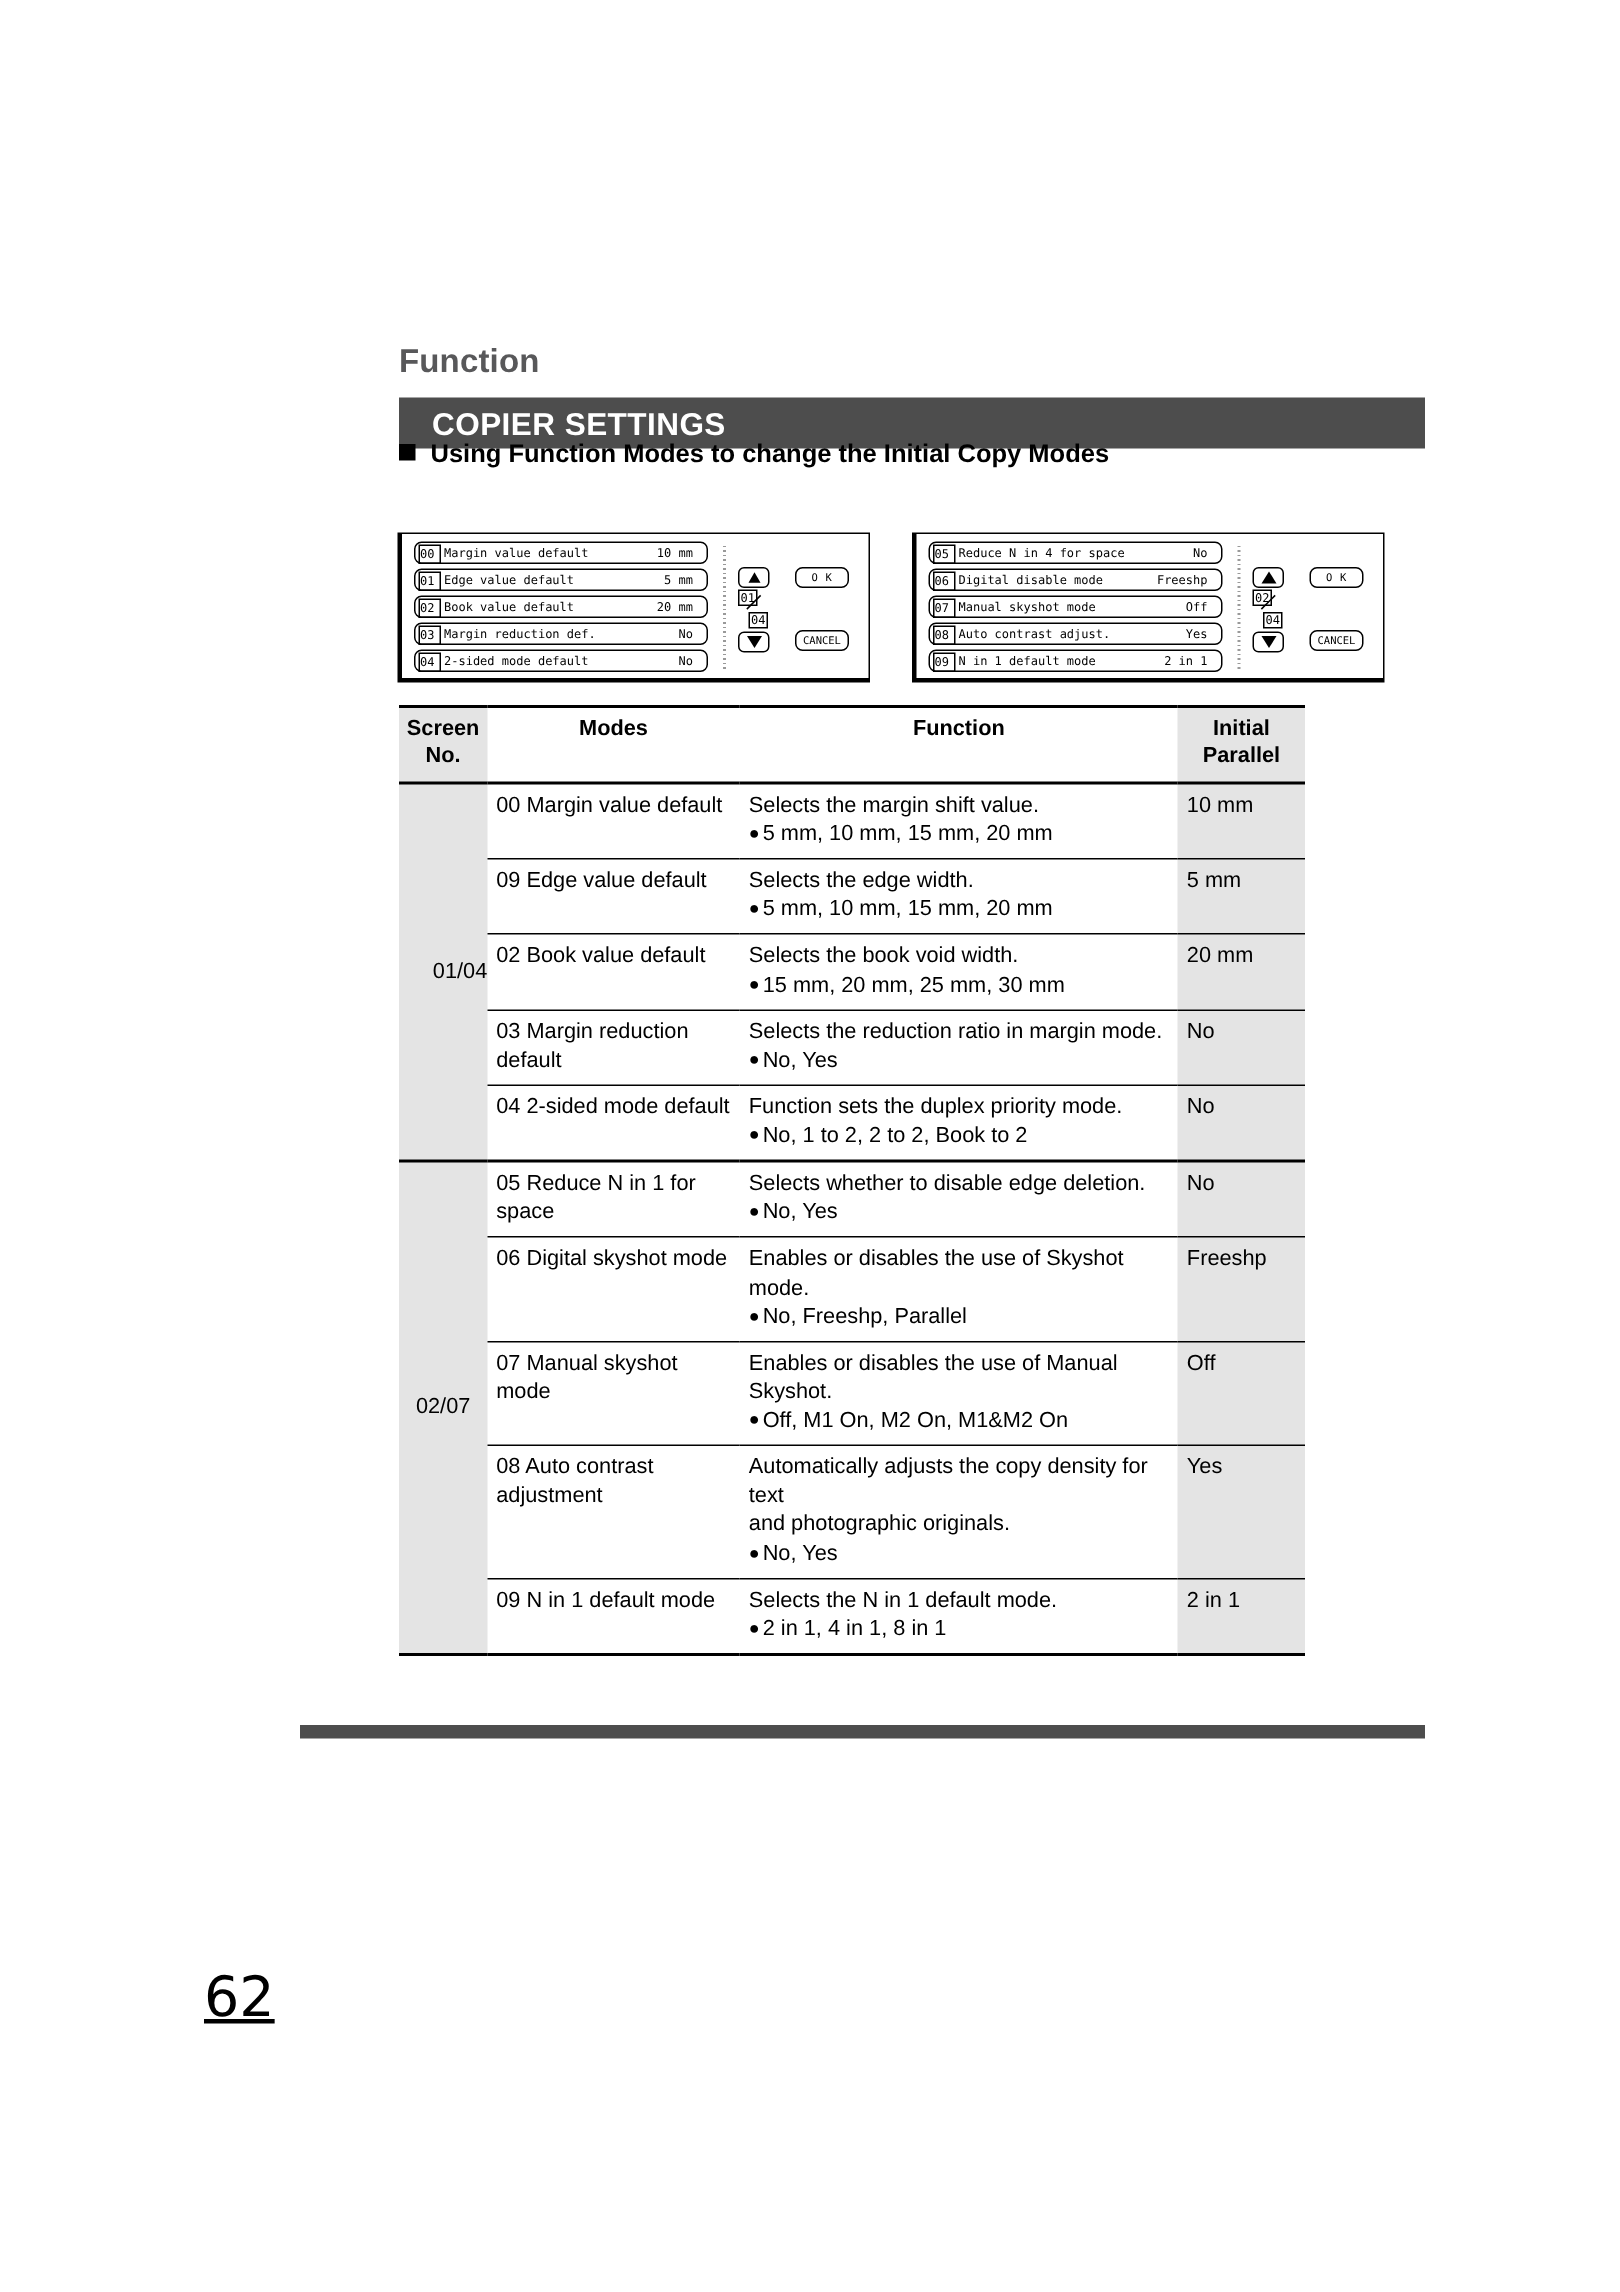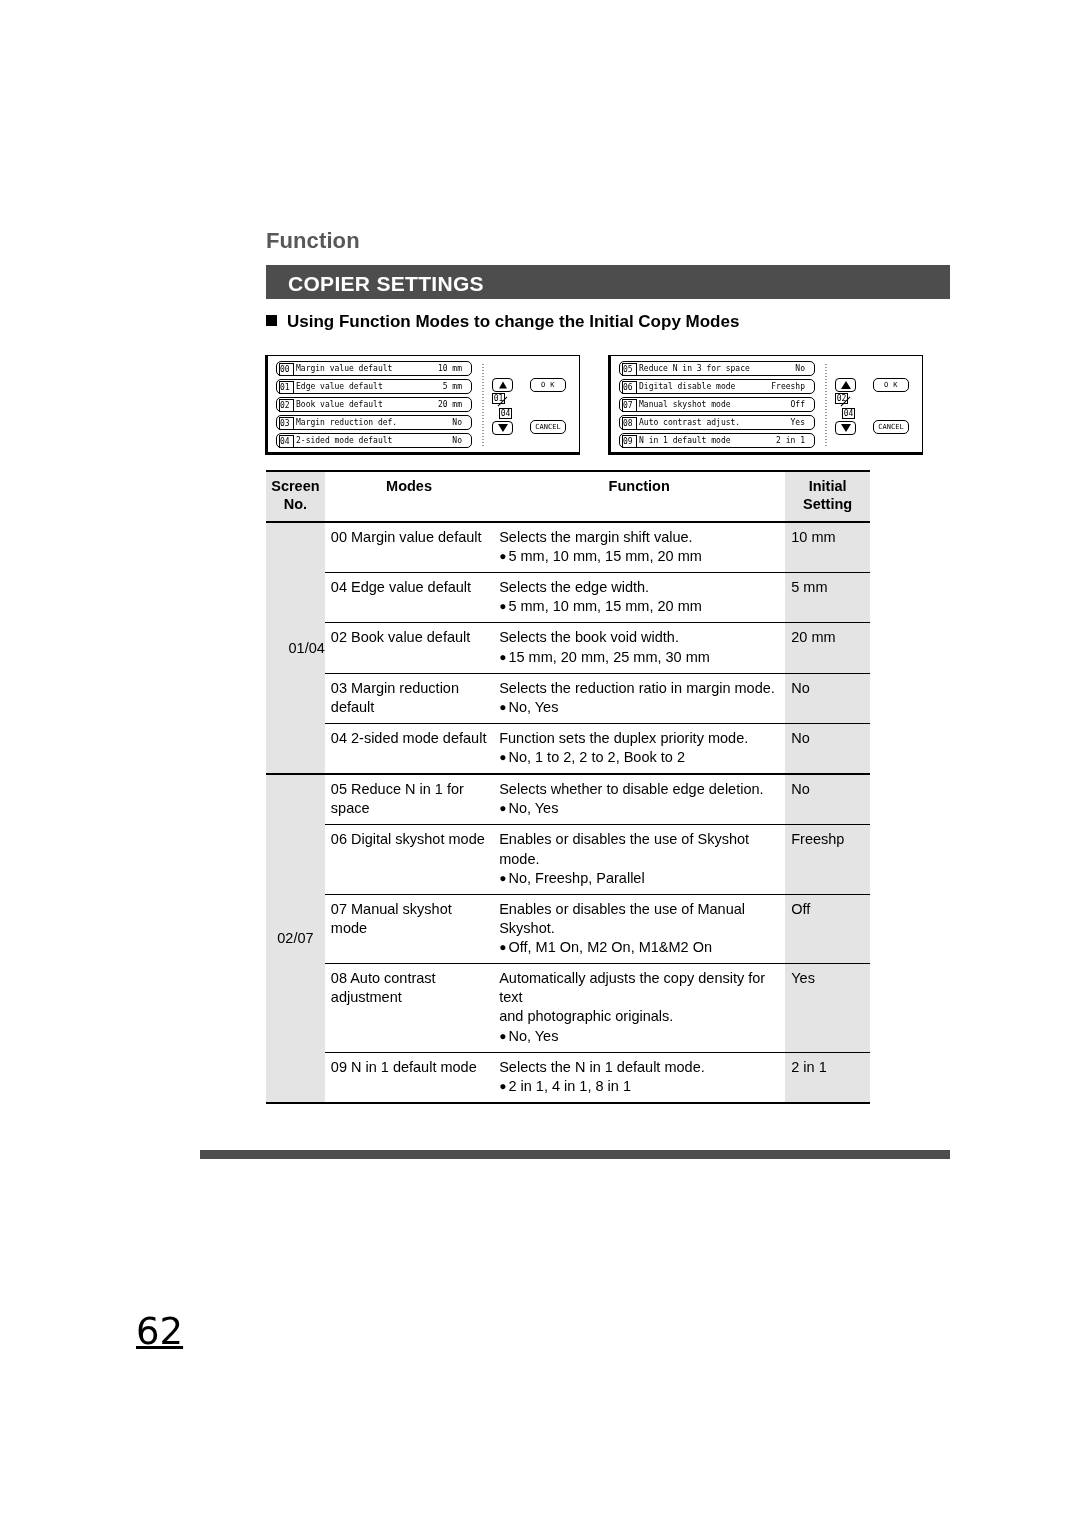--- a/index.html
+++ b/index.html
@@ -43,21 +43,21 @@
     font-size: 21px;
     font-weight: bold;
     color: #ffffff;
     letter-spacing: 0.3px;
   }
 
   
   .subheading {
     position: absolute;
     left: 266px;
-    top: 312px;
+    top: 293px;
     font-size: 17px;
     font-weight: bold;
     color: #000000;
     white-space: nowrap;
   }
   .subheading .sq {
     display: inline-block;
     width: 11px;
     height: 11px;
     background: #000;
@@ -351,21 +351,21 @@
       </div>
       <div class="lcd-actions">
         <div class="lcd-btn ok">O K</div>
         <div class="lcd-btn cancel">CANCEL</div>
       </div>
     </div>
     <div class="lcd panel-b">
       <div class="lcd-list">
         <div class="lcd-row">
           <span class="num">05</span>
-          <span class="lab">Reduce N in 3 for space</span>
+          <span class="lab">Reduce N in 4 for space</span>
           <span class="val">No</span>
         </div>
         <div class="lcd-row">
           <span class="num">06</span>
           <span class="lab">Digital disable mode</span>
           <span class="val">Freeshp</span>
         </div>
         <div class="lcd-row">
           <span class="num">07</span>
           <span class="lab">Manual skyshot mode</span>
@@ -407,33 +407,33 @@
   <thead>
     <tr>
       <th class="c-screen">
         <span>Screen</span><br>
         <span>No.</span>
       </th>
       <th class="c-modes">Modes</th>
       <th class="c-func">Function</th>
       <th class="c-init">
         <span>Initial</span><br>
-        <span>Setting</span>
+        <span>Parallel</span>
       </th>
     </tr>
   </thead>
   <tbody id="table-body">
       <tr>
         <td class="c-screen" rowspan="5" style="border-bottom: 2px solid rgb(0, 0, 0); text-align: right;">01/04</td>
         <td class="c-modes">00 Margin value default</td>
         <td class="c-func"><span>Selects the margin shift value.</span><br><span class="opt"><span class="dot">●</span>5 mm, 10 mm, 15 mm, 20 mm</span></td>
         <td class="c-init">10 mm</td>
       </tr>
       <tr>
-        <td class="c-modes">04 Edge value default</td>
+        <td class="c-modes">09 Edge value default</td>
         <td class="c-func"><span>Selects the edge width.</span><br><span class="opt"><span class="dot">●</span>5 mm, 10 mm, 15 mm, 20 mm</span></td>
         <td class="c-init">5 mm</td>
       </tr>
       <tr>
         <td class="c-modes">02 Book value default</td>
         <td class="c-func"><span>Selects the book void width.</span><br><span class="opt"><span class="dot">●</span>15 mm, 20 mm, 25 mm, 30 mm</span></td>
         <td class="c-init">20 mm</td>
       </tr>
       <tr>
         <td class="c-modes">03 Margin reduction default</td>

